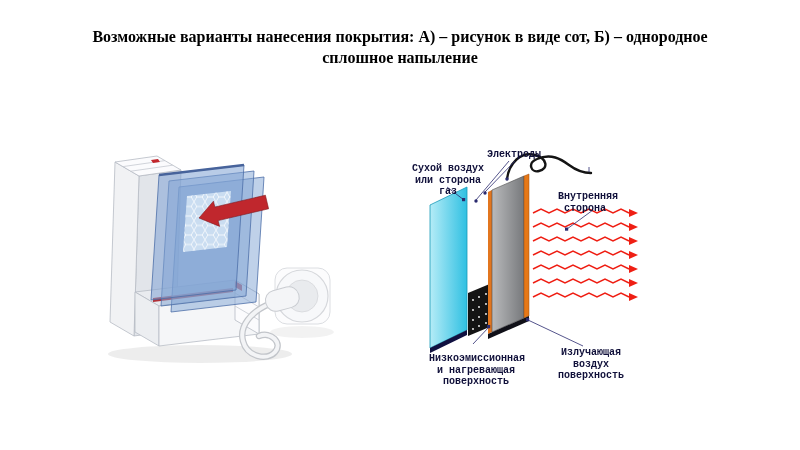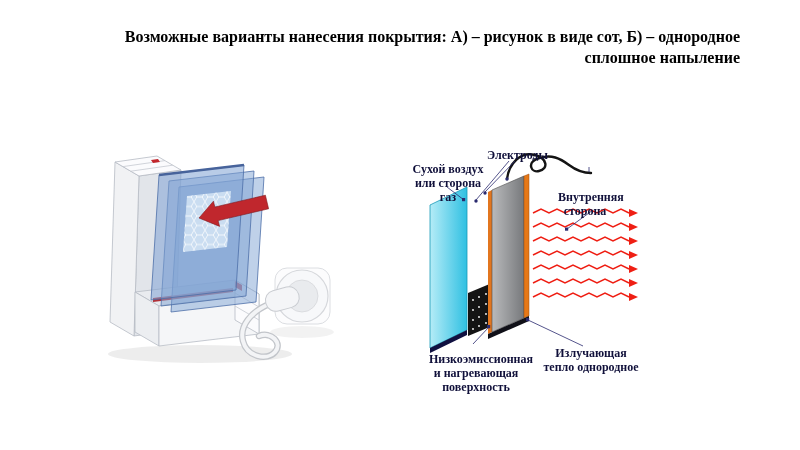--- a/index.html
+++ b/index.html
@@ -1,29 +1,29 @@
 <!DOCTYPE html>
 <html><head>
 <meta charset="utf-8">
 <style>
   html,body{margin:0;padding:0;background:#fff;}
   body{width:800px;height:450px;position:relative;overflow:hidden;font-family:"Liberation Sans",sans-serif;}
   .slide{position:absolute;inset:0;background:#ffffff;}
   .title{
     position:absolute;left:60px;top:26px;width:680px;
-    text-align:right;font-family:"Liberation Serif",serif;
+    text-align:center;font-family:"Liberation Serif",serif;
     font-weight:bold;font-size:16px;line-height:1.32;color:#000;
   }
   .fig{position:absolute;}
   .fig-window{left:95px;top:140px;width:240px;height:235px;}
   .fig-diagram{left:403px;top:143px;width:252px;height:247px;}
   .fig svg{position:absolute;left:0;top:0;}
   .dlabel{
-    position:absolute;font-size:12px;font-weight:bold;color:#10103a;
-    text-align:center;line-height:1.15;font-family:Liberation Serif, serif;
+    position:absolute;font-size:10px;font-weight:bold;color:#10103a;
+    text-align:center;line-height:1.15;font-family:Liberation Mono, monospace;
   }
 </style>
 </head>
 <body>
 
 <div class="slide">
 
   <div class="title">Возможные варианты нанесения покрытия: А) – рисунок в виде сот, Б) – однородное сплошное напыление</div>
 
   <div class="fig fig-window">
@@ -166,16 +166,16 @@
         <rect x="84" y="182" width="3.2" height="3.2" fill="#2a2a6e" stroke="none"></rect>
         <line x1="180" y1="203" x2="125" y2="177"></line>
         <rect x="123" y="175" width="3.2" height="3.2" fill="#2a2a6e" stroke="none"></rect>
       </g>
     </svg>
 
     <div class="dlabel" style="left:8px;top:20px;width:74px">Сухой воздух или сторона газ</div>
     <div class="dlabel" style="left:84px;top:6px;width:52px">Электроды</div>
     <div class="dlabel" style="left:155px;top:48px;width:54px">Внутренняя сторона</div>
     <div class="dlabel" style="left:26px;top:210px;width:94px">Низкоэмиссионная и нагревающая поверхность</div>
-    <div class="dlabel" style="left:138px;top:204px;width:100px">Излучающая тепло однородное</div>
+    <div class="dlabel" style="left:138px;top:204px;width:100px">Излучающая воздух поверхность</div>
   </div>
 
 </div>
 
 </body></html>

